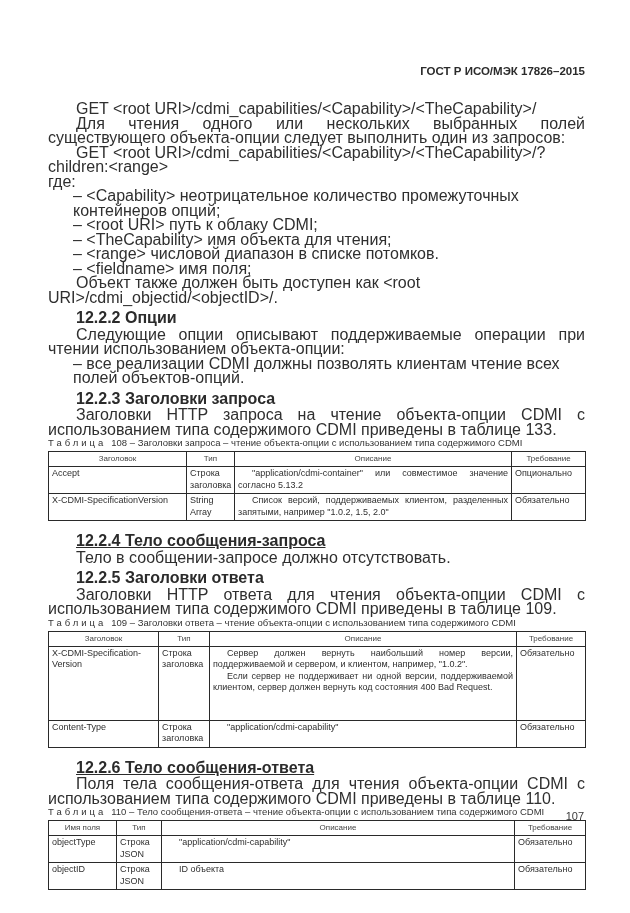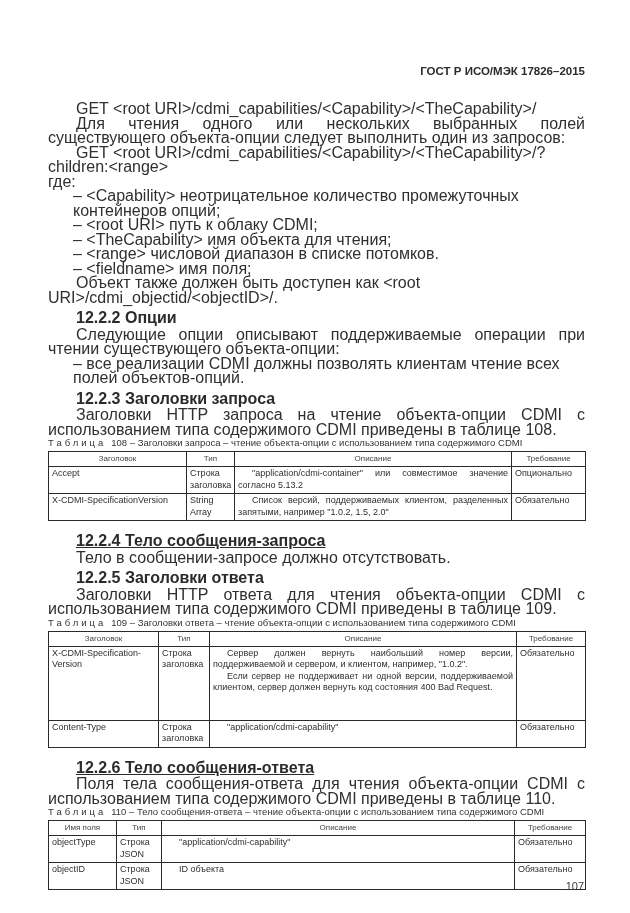--- a/index.html
+++ b/index.html
@@ -70,21 +70,21 @@
   }
   td.c2 { text-align: left; }
   td.c3 p { text-indent: 14px; text-align: justify; margin: 0; }
   td.c4 { padding-left: 5px; }
   tr.tall { height: 74px; }
   .t108 .w1 { width: 138px; } .t108 .w2 { width: 48px; } .t108 .w3 { width: 277px; } .t108 .w4 { width: 74px; }
   .t109 .w1 { width: 110px; } .t109 .w2 { width: 51px; } .t109 .w3 { width: 307px; } .t109 .w4 { width: 69px; }
   .t110 .w1 { width: 68px; }  .t110 .w2 { width: 45px; } .t110 .w3 { width: 353px; } .t110 .w4 { width: 71px; }
   .footer {
     position: absolute;
-    top: 880px; right: 46px;
+    top: 810px; right: 46px;
     font-size: 11px;
     color: #3a3a3a;
   }
 </style>
 </head>
 <body>
 
 <div class="page">
   <div class="content">
 
@@ -99,25 +99,25 @@
       <p class="b dash">– &lt;Capability&gt; неотрицательное количество промежуточных контейнеров опций;</p>
       <p class="b dash">– &lt;root URI&gt; путь к облаку CDMI;</p>
       <p class="b dash">– &lt;TheCapability&gt; имя объекта для чтения;</p>
       <p class="b dash">– &lt;range&gt; числовой диапазон в списке потомков.</p>
       <p class="b dash">– &lt;fieldname&gt; имя поля;</p>
     </div>
 
     <p class="b indent">Объект также должен быть доступен как &lt;root URI&gt;/cdmi_objectid/&lt;objectID&gt;/.</p>
 
     <p class="sec">12.2.2 Опции</p>
-    <p class="b indent just">Следующие опции описывают поддерживаемые операции при чтении существующего объекта-опции:</p>
+    <p class="b indent just">Следующие опции описывают поддерживаемые операции при чтении использованием объекта-опции:</p>
     <p class="b dash">– все реализации CDMI должны позволять клиентам чтение всех полей объектов-опций.</p>
 
     <p class="sec">12.2.3 Заголовки запроса</p>
-    <p class="b indent just">Заголовки HTTP запроса на чтение объекта-опции CDMI с использованием типа содержимого CDMI приведены в таблице 108.</p>
+    <p class="b indent just">Заголовки HTTP запроса на чтение объекта-опции CDMI с использованием типа содержимого CDMI приведены в таблице 133.</p>
 
     <p class="tcap">
       <span class="tcap-label">Таблица</span><span>108 – Заголовки запроса – чтение объекта-опции с использованием типа содержимого CDMI</span>
     </p>
     <table class="doc t108">
       <colgroup>
           <col class="w1">
           <col class="w2">
           <col class="w3">
           <col class="w4">

